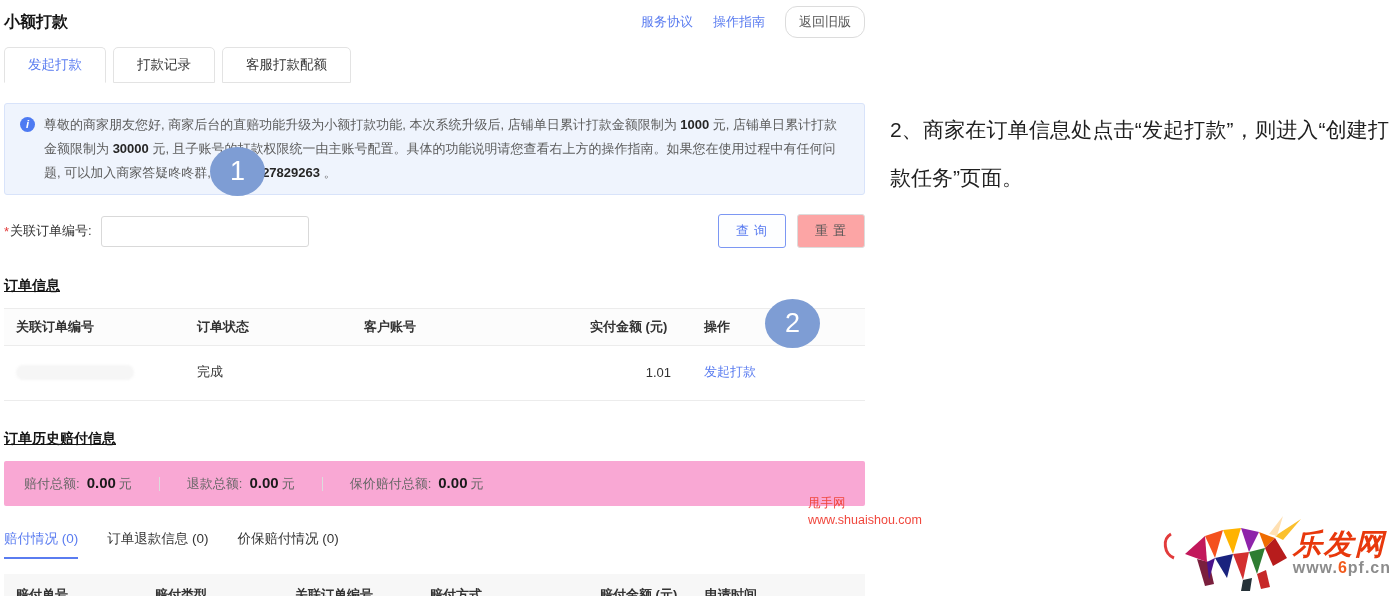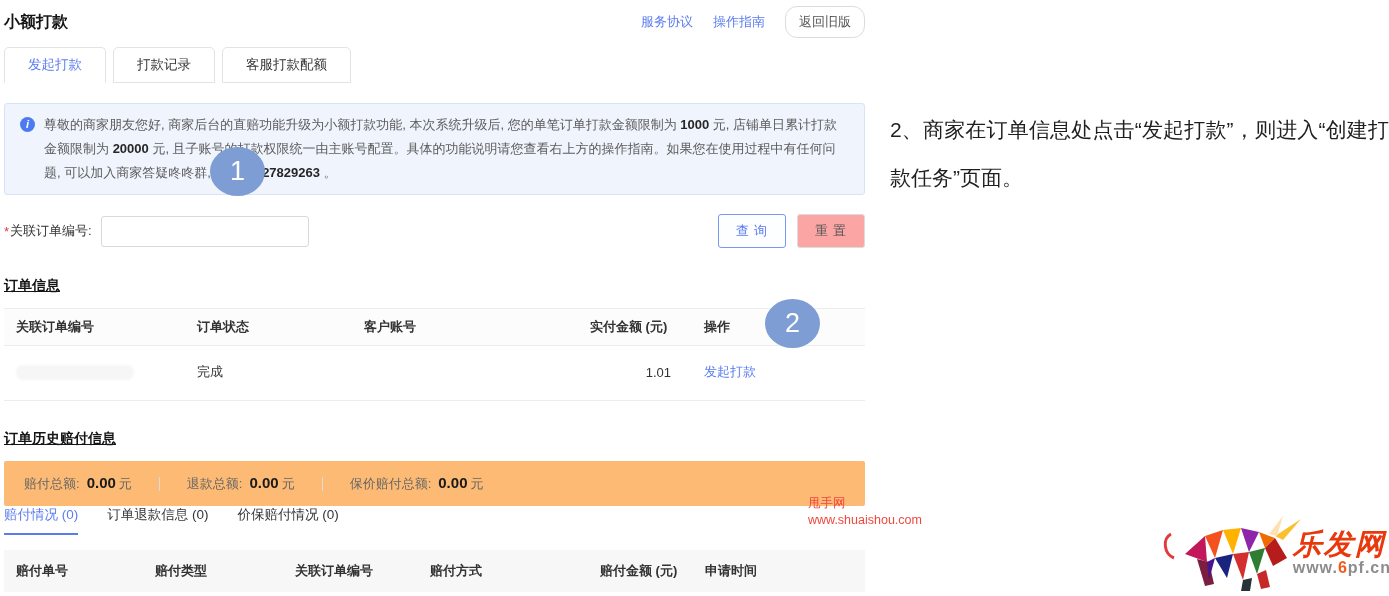--- a/index.html
+++ b/index.html
@@ -51,29 +51,29 @@
            border-top: 1px solid #ececec; border-bottom: 1px solid #ececec;
            padding: 9px 0 9px 12px; font-size: 13px; font-weight: bold; color: #333; }
   .trow { display: flex; align-items: center; padding: 17px 0 19px 12px;
           border-bottom: 1px solid #ececec; font-size: 13px; color: #333; }
   .t1-c1 { width: 181px; } .t1-c2 { width: 167px; } .t1-c3 { width: 226px; }
   .t1-c4 { width: 114px; } .t1-c5 { flex: 1; }
   .amount-cell { text-align: right; padding-right: 33px; }
   .redacted { width: 118px; height: 15px; background: #f6f6f6; border-radius: 7px; filter: blur(1px); }
   .action-link { color: #5a7cf0; cursor: pointer; text-decoration: none; }
 
-  .stats-box { margin-top: 13px; background: #fdba74; border-radius: 2px;
+  .stats-box { margin-top: 13px; background: #f9a8d4; border-radius: 2px;
                display: flex; align-items: flex-start; padding: 13px 20px; }
   .stat { display: flex; align-items: baseline; }
   .stat-label { font-size: 13px; color: #666; }
   .stat-value { font-size: 15px; font-weight: bold; color: #1a1a1a; margin: 0 3px 0 7px; }
   .stat-unit { font-size: 13px; color: #666; }
   .stat-div { width: 1px; height: 14px; background: #dcdcdc; margin: 0 27px; align-self: center; }
 
-  .sub-tabs { display: flex; border-bottom: 1px solid transparent; }
+  .sub-tabs { display: flex; margin-top: 24px; border-bottom: 1px solid transparent; }
   .sub-tab { font-size: 13.5px; color: #333; margin-right: 29px; padding-bottom: 9px; cursor: pointer; }
   .sub-tab.active { color: #5a7cf0; border-bottom: 2px solid #5a7cf0; }
 
   .thead2 { display: flex; align-items: center; margin-top: 14px; background: #f7f7f7;
             padding: 12px 0 12px 12px; font-size: 13px; font-weight: bold; color: #333; }
   .t2-c1 { width: 139px; } .t2-c2 { width: 140px; } .t2-c3 { width: 135px; }
   .t2-c4 { width: 170px; } .t2-c5 { width: 105px; } .t2-c6 { flex: 1; }
 
   .annot-badge { position: absolute; width: 55px; height: 49px; border-radius: 50%;
                  background: #7e9dd4; color: #fff; font-size: 27px; text-align: center;
@@ -113,21 +113,21 @@
     </div>
 
     <div class="tabs">
       <div class="tab active">发起打款</div>
       <div class="tab">打款记录</div>
       <div class="tab">客服打款配额</div>
     </div>
 
     <div class="notice">
       <span class="info-icon">i</span>
-      <span>尊敬的商家朋友您好, 商家后台的直赔功能升级为小额打款功能, 本次系统升级后, 您的单笔订单打款金额限制为 </span><b>1000</b><span> 元, 店铺单日累计打款金额限制为 </span><b>20000</b><span> 元, 且子账号的打款权限统一由主账号配置。具体的功能说明请您查看右上方的操作指南。如果您在使用过程中有任何问题, 可以加入商家答疑咚咚群, 群号: </span><b>1027829263</b><span> 。</span>
+      <span>尊敬的商家朋友您好, 商家后台的直赔功能升级为小额打款功能, 本次系统升级后, 店铺单日累计打款金额限制为 </span><b>1000</b><span> 元, 店铺单日累计打款金额限制为 </span><b>30000</b><span> 元, 且子账号的打款权限统一由主账号配置。具体的功能说明请您查看右上方的操作指南。如果您在使用过程中有任何问题, 可以加入商家答疑咚咚群, 群号: </span><b>1027829263</b><span> 。</span>
     </div>
 
     <div class="form-row">
       <span class="required-mark">*</span>
       <span class="form-label">关联订单编号:</span>
       <input class="order-input" type="text" value="" style="">
       <div class="form-actions">
         <button class="btn btn-query">查询</button>
         <button class="btn btn-reset">重置</button>
       </div>

